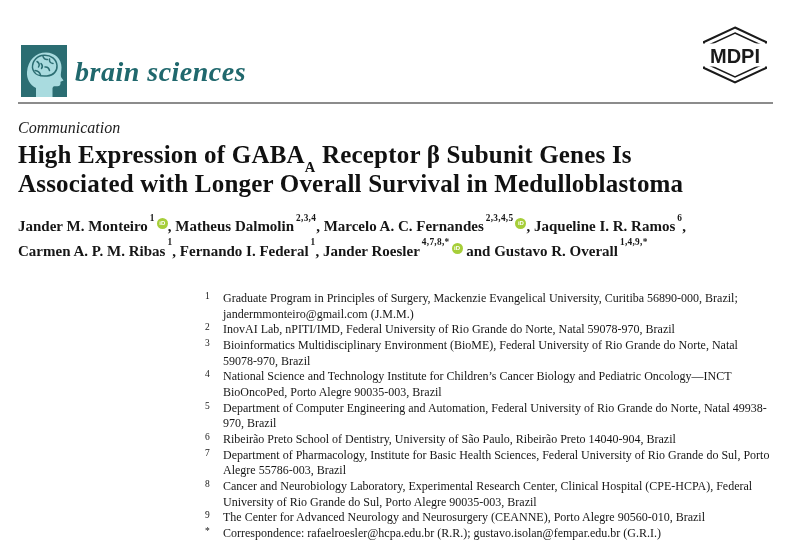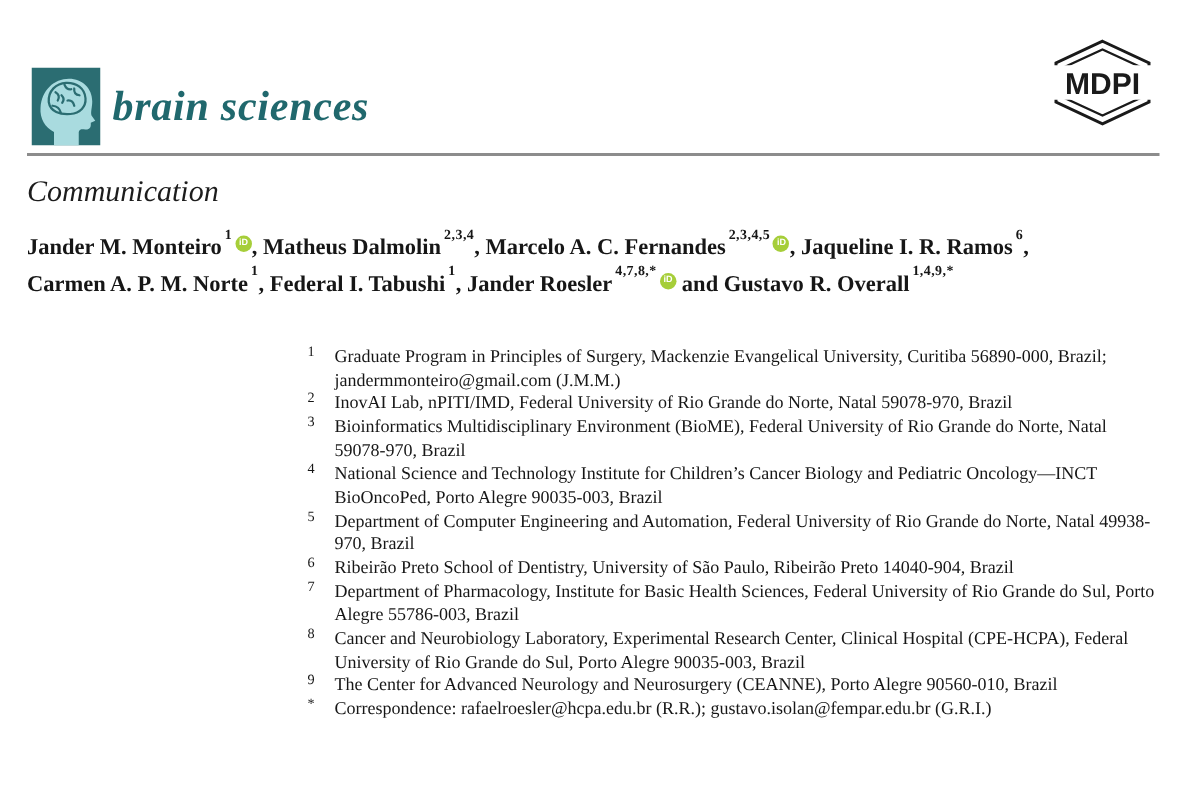--- a/index.html
+++ b/index.html
@@ -15,21 +15,21 @@
     color:#20686d; letter-spacing:0.5px;
   }
   .mdpi-logo { position:absolute; left:695px; top:26px; width:80px; height:58px; }
   .header-rule {
     position:absolute; left:18px; top:102px; width:755px; height:0;
     border-top:2px solid #8c8c8c;
   }
 
   
   .content { position:absolute; left:18px; top:119px; width:755px; }
-  .article-type { font-size:20px; font-style:italic; line-height:18px; color:#1c1c1c; }
+  .article-type { font-size:16px; font-style:italic; line-height:18px; color:#1c1c1c; }
   .article-title {
     margin-top:3px; font-size:25px; font-weight:bold; line-height:29px;
     letter-spacing:0.2px; color:#111;
   }
   .article-title sub {
     font-size:0.58em; position:relative; bottom:-0.18em; line-height:0;
   }
 
   .authors { margin-top:14px; font-size:15px; font-weight:bold; line-height:20.5px; white-space:nowrap; }
   .authors sup { font-size:0.62em; position:relative; top:-0.45em; margin-left:2px; letter-spacing:0.3px; }
@@ -81,24 +81,25 @@
     </svg>
   </div>
 
   <div class="header-rule"></div>
 </div>
 
 <div class="content">
 
   <div class="article-type">Communication</div>
 
+  <h1 class="article-title"><span>High Expression of GABA</span><sub>A</sub><span> Receptor β Subunit Genes Is</span><br><span>Associated with Longer Overall Survival in Medulloblastoma</span></h1>
 
   <div class="authors">
     <div><span><span>Jander M. Monteiro</span><sup>1</sup><span class="orcid">iD</span><span>, </span></span><span><span>Matheus Dalmolin</span><sup>2,3,4</sup><span>, </span></span><span><span>Marcelo A. C. Fernandes</span><sup>2,3,4,5</sup><span class="orcid">iD</span><span>, </span></span><span><span>Jaqueline I. R. Ramos</span><sup>6</sup><span>,</span></span></div>
-    <div><span><span>Carmen A. P. M. Norte</span><sup>1</sup><span>, </span></span><span><span>Federal I. Tabushi</span><sup>1</sup><span>, </span></span><span><span>Jander Roesler</span><sup>4,7,8,*</sup><span class="orcid">iD</span><span> and </span></span><span><span>Gustavo R. Overall</span><sup>1,4,9,*</sup></span></div>
+    <div><span><span>Carmen A. P. M. Ribas</span><sup>1</sup><span>, </span></span><span><span>Fernando I. Federal</span><sup>1</sup><span>, </span></span><span><span>Jander Roesler</span><sup>4,7,8,*</sup><span class="orcid">iD</span><span> and </span></span><span><span>Gustavo R. Overall</span><sup>1,4,9,*</sup></span></div>
   </div>
 
   <div class="affiliations">
     <div class="affil-row">
         <span class="affil-marker">1</span>
         <span class="affil-text">Graduate Program in Principles of Surgery, Mackenzie Evangelical University, Curitiba 56890-000, Brazil; jandermmonteiro@gmail.com (J.M.M.)</span>
       </div>
     <div class="affil-row">
         <span class="affil-marker">2</span>
         <span class="affil-text">InovAI Lab, nPITI/IMD, Federal University of Rio Grande do Norte, Natal 59078-970, Brazil</span>

